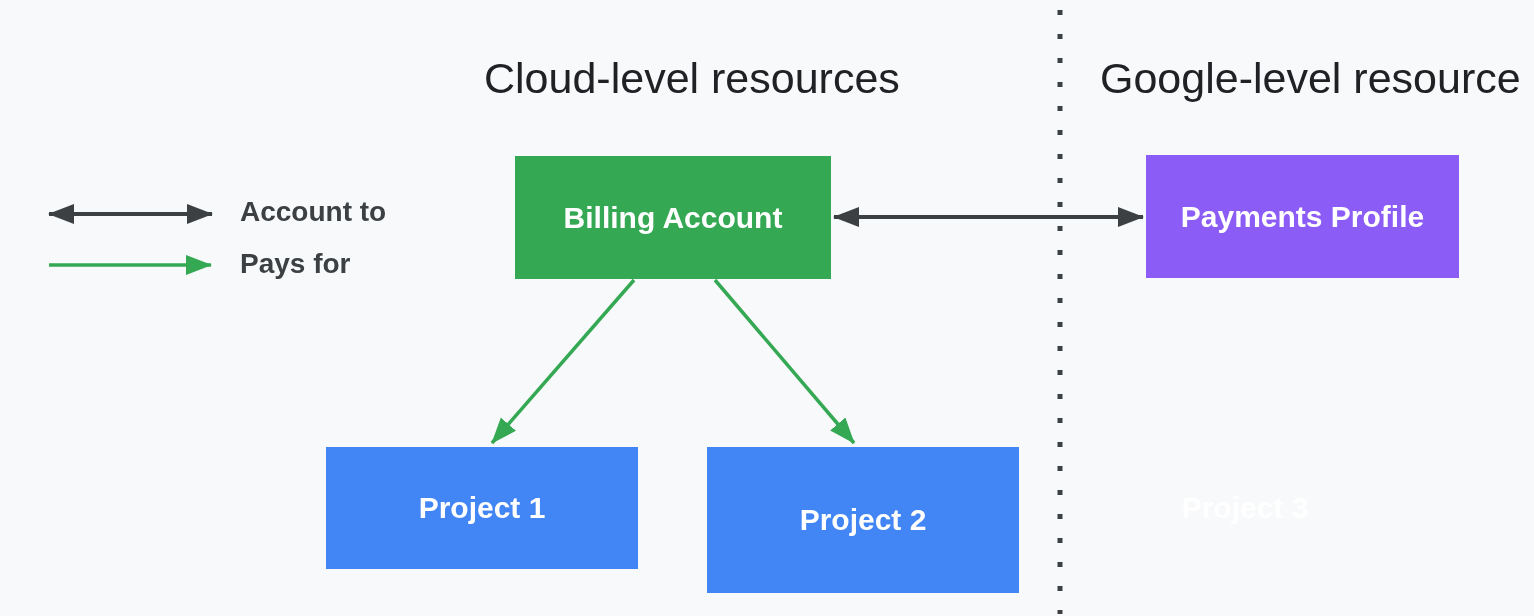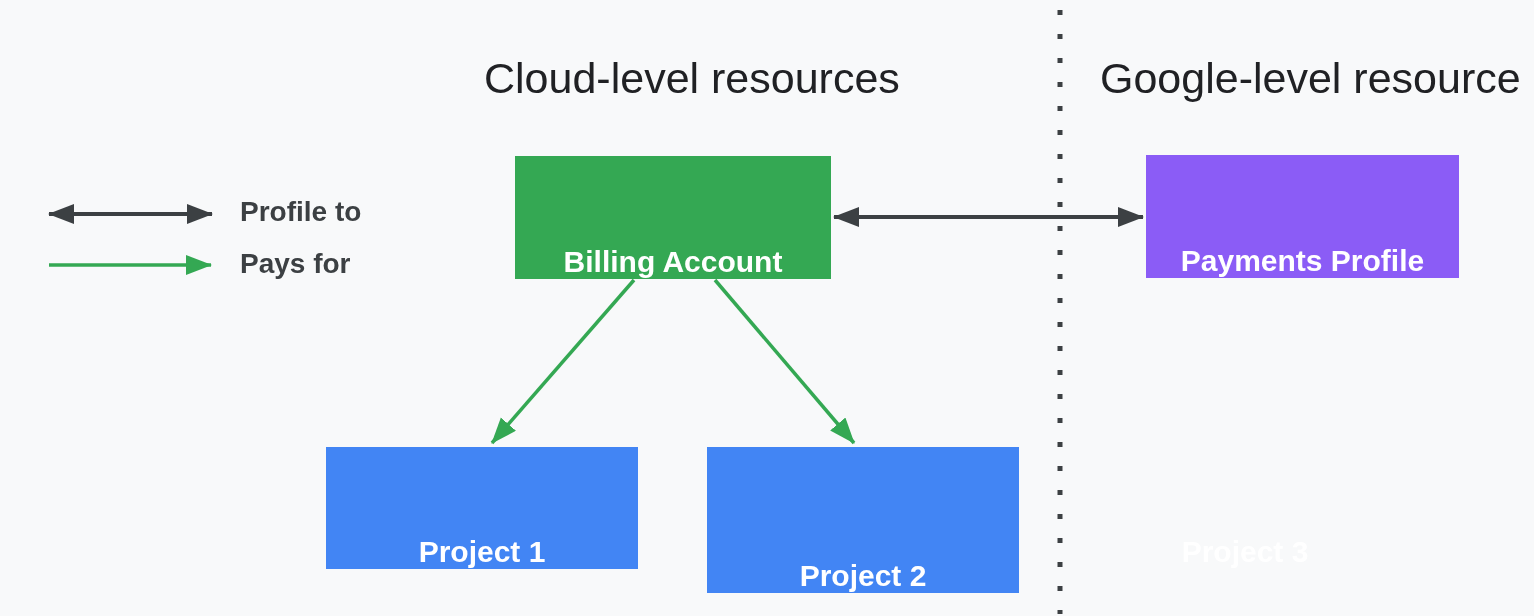--- a/index.html
+++ b/index.html
@@ -44,21 +44,21 @@
     font-size: 28px;
     font-weight: 700;
     color: #3C4043;
     white-space: nowrap;
   }
   .legend-linked { top: 194px; }
   .legend-pays   { top: 246px; }
   .node {
     position: absolute;
     display: flex;
-    align-items: flex-end;
+    align-items: center;
     justify-content: center;
     font-size: 30px;
     font-weight: 700;
     color: #FFFFFF;
     white-space: nowrap;
   }
   .node-billing  { left: 515px;  top: 156px; width: 316px; height: 123px; background: #34A853; }
   .node-payments { left: 1146px; top: 155px; width: 313px; height: 123px; background: #8b5cf6; }
   .node-blue     { background: #4285F4; }
   .node-p1       { left: 326px;  top: 447px; width: 312px; height: 122px; }
@@ -96,21 +96,21 @@
     <line class="dark-line" x1="834" y1="217" x2="1143" y2="217" marker-start="url(#ah-dark)" marker-end="url(#ah-dark)"></line>
 
     <line class="green-line" x1="634" y1="280" x2="492" y2="443" marker-end="url(#ah-green)"></line>
 
     <line class="green-line" x1="715" y1="280" x2="854" y2="443" marker-end="url(#ah-green)"></line>
   </svg>
 
   <div class="section-title title-cloud">Cloud-level resources</div>
   <div class="section-title title-google">Google-level resource</div>
 
-  <div class="legend-label legend-linked">Profile to</div>
+  <div class="legend-label legend-linked">Account to</div>
   <div class="legend-label legend-pays">Pays for</div>
 
   <div class="node node-billing">
     <span>Billing Account</span>
   </div>
   <div class="node node-payments">
     <span>Payments Profile</span>
   </div>
   <div class="node node-blue node-p1">
     <span>Project 1</span>

